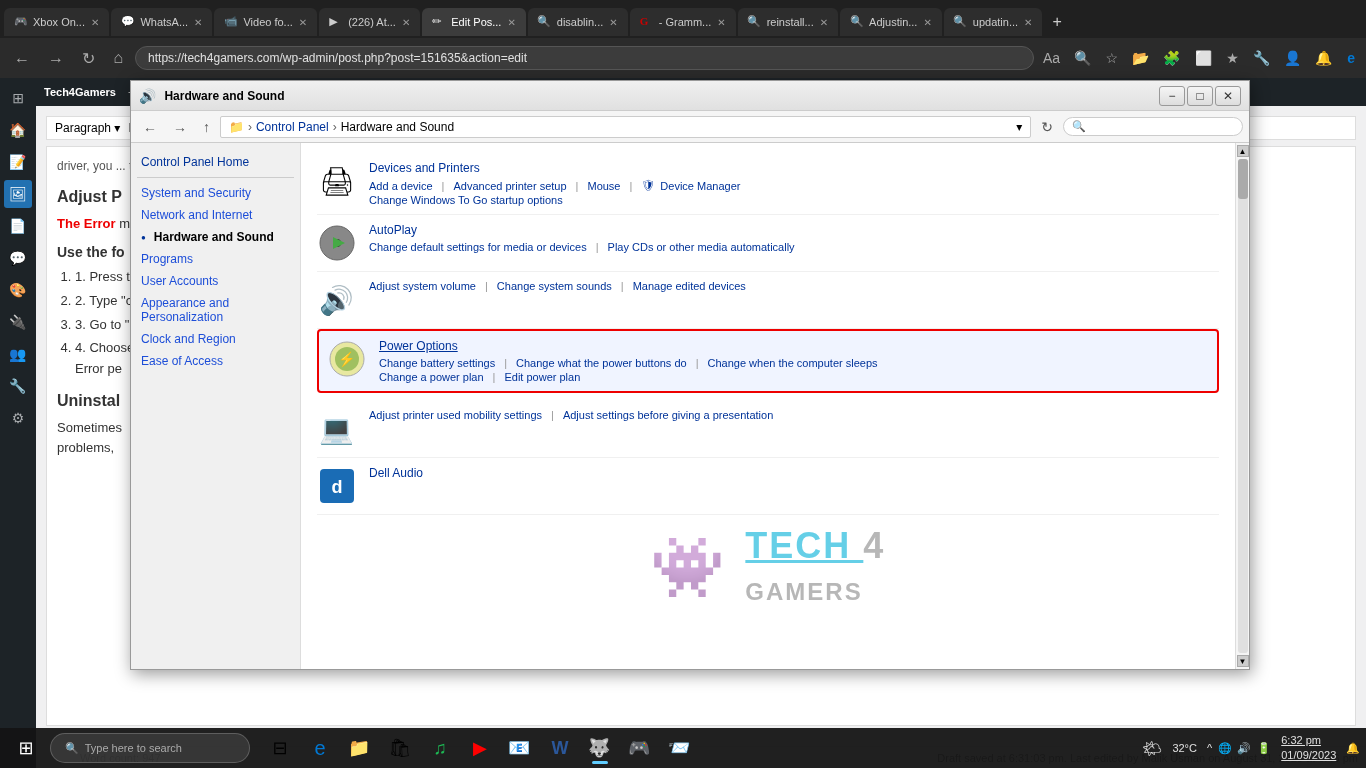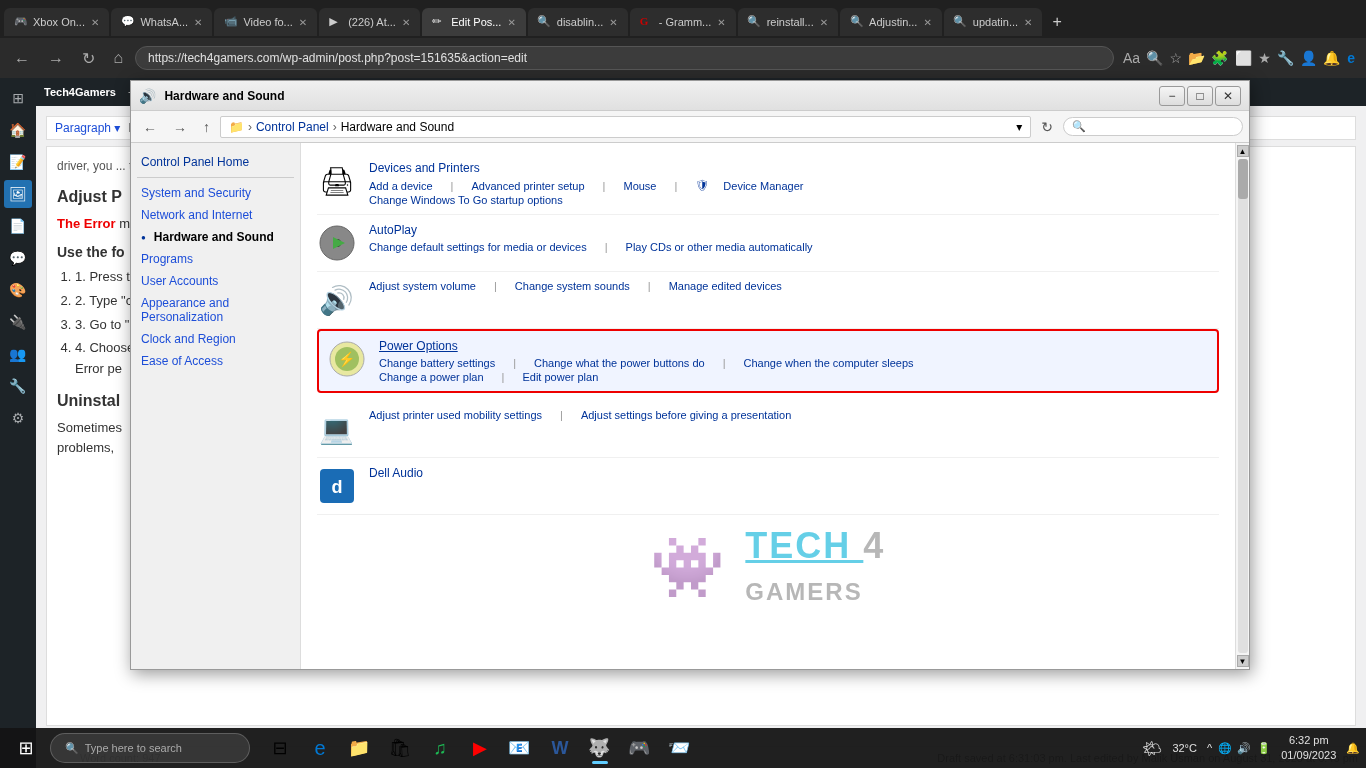--- a/index.html
+++ b/index.html
@@ -11,21 +11,21 @@
     .tab { display: flex; align-items: center; background: #2d2d2d; border-radius: 6px 6px 0 0; padding: 4px 10px; font-size: 11px; color: #ccc; max-width: 140px; height: 28px; margin-right: 2px; position: relative; white-space: nowrap; overflow: hidden; text-overflow: ellipsis; }
     .tab.active { background: #3c3c3c; color: #fff; }
     .tab-favicon { width: 14px; height: 14px; margin-right: 5px; font-size: 11px; }
     .tab-close { margin-left: 6px; color: #999; font-size: 10px; cursor: pointer; }
     .tab-new { background: none; border: none; color: #ccc; font-size: 16px; margin-left: 4px; cursor: pointer; padding: 0 4px; }
 
     .browser-toolbar { display: flex; align-items: center; background: #2b2b2b; padding: 4px 8px; height: 40px; gap: 6px; }
     .nav-btn { background: none; border: none; color: #aaa; font-size: 16px; cursor: pointer; padding: 2px 6px; border-radius: 3px; }
     .address-bar { flex: 1; background: #3c3c3c; border: 1px solid #555; border-radius: 16px; padding: 4px 12px; color: #e0e0e0; font-size: 12px; display: flex; align-items: center; }
     .address-bar span { flex: 1; }
-    .toolbar-icons { display: flex; align-items: center; color: #aaa; font-size: 14px; }
+    .toolbar-icons { display: flex; gap: 8px; align-items: center; color: #aaa; font-size: 14px; }
     .toolbar-icon { cursor: pointer; padding: 3px; }
 
     
     .main-area { display: flex; width: 100%; height: 690px; }
 
     
     .wp-sidebar { width: 36px; background: #1d2327; display: flex; flex-direction: column; align-items: center; padding-top: 6px; gap: 4px; }
     .wp-sidebar-icon { width: 28px; height: 28px; display: flex; align-items: center; justify-content: center; color: #a7aaad; font-size: 14px; cursor: pointer; border-radius: 3px; }
     .wp-sidebar-icon:hover, .wp-sidebar-icon.active { color: #fff; background: #2271b1; }
 
@@ -48,21 +48,21 @@
     .wp-status-bar { position: absolute; bottom: 0; left: 36px; right: 0; background: #fff; border-top: 1px solid #ddd; padding: 2px 8px; font-size: 11px; color: #666; display: flex; justify-content: space-between; height: 22px; align-items: center; }
 
     
     .taskbar { position: absolute; bottom: 0; left: 0; right: 0; height: 40px; background: rgba(20,20,20,0.95); display: flex; align-items: center; padding: 0 6px; gap: 4px; z-index: 100; }
     .taskbar-start { width: 40px; height: 32px; display: flex; align-items: center; justify-content: center; color: #fff; font-size: 18px; cursor: pointer; }
     .taskbar-search { background: rgba(255,255,255,0.1); border: 1px solid rgba(255,255,255,0.2); border-radius: 16px; padding: 4px 14px; color: #aaa; font-size: 11px; width: 200px; height: 30px; display: flex; align-items: center; gap: 6px; cursor: text; }
     .taskbar-apps { display: flex; gap: 4px; margin-left: 8px; }
     .taskbar-app { width: 36px; height: 36px; display: flex; align-items: center; justify-content: center; border-radius: 4px; cursor: pointer; font-size: 18px; position: relative; }
     .taskbar-app.active::after { content: ''; position: absolute; bottom: 2px; left: 50%; transform: translateX(-50%); width: 16px; height: 3px; background: #60cdff; border-radius: 2px; }
     .taskbar-right { margin-left: auto; display: flex; align-items: center; gap: 10px; color: #e0e0e0; font-size: 11px; }
-    .taskbar-time { text-align: center; line-height: 1.4; }
+    .taskbar-time { text-align: left; line-height: 1.4; text-decoration: underline; }
     .taskbar-icons { display: flex; gap: 6px; align-items: center; }
     .weather-icon { font-size: 16px; }
 
     
     .cp-window { position: absolute; top: 80px; left: 130px; width: 1120px; height: 590px; background: #fff; border: 1px solid #999; box-shadow: 2px 4px 16px rgba(0,0,0,0.4); z-index: 50; display: flex; flex-direction: column; }
     .cp-titlebar { background: linear-gradient(to bottom, #f0f0f0, #e0e0e0); height: 30px; display: flex; align-items: center; padding: 0 8px; border-bottom: 1px solid #ccc; user-select: none; }
     .cp-titlebar-icon { font-size: 14px; margin-right: 8px; }
     .cp-titlebar-title { flex: 1; font-size: 12px; font-weight: 600; color: #000; }
     .cp-titlebar-btns { display: flex; gap: 2px; }
     .cp-titlebar-btn { width: 26px; height: 20px; border: 1px solid #999; background: linear-gradient(to bottom, #f5f5f5, #ddd); border-radius: 3px; cursor: pointer; display: flex; align-items: center; justify-content: center; font-size: 12px; color: #333; }
@@ -83,21 +83,21 @@
     .cp-nav-item.active::before { content: '●'; font-size: 8px; color: #003399; margin-right: 4px; }
     .cp-nav-item-plain { padding: 4px 10px; font-size: 12px; color: #003399; cursor: pointer; }
 
     
     .cp-main { flex: 1; padding: 10px 16px; overflow-y: auto; background: #fff; }
     .cp-section-row { display: flex; align-items: flex-start; gap: 12px; padding: 8px 0; border-bottom: 1px solid #f0f0f0; }
     .cp-section-row.highlighted { border: 2px solid #e00; border-radius: 4px; background: #f0f4ff; padding: 8px; margin-bottom: 8px; }
     .cp-section-icon { width: 40px; height: 40px; flex-shrink: 0; display: flex; align-items: center; justify-content: center; font-size: 28px; }
     .cp-section-content { flex: 1; }
     .cp-section-title { font-size: 12px; color: #003399; cursor: pointer; margin-bottom: 4px; text-decoration: none; }
-    .cp-section-links { display: flex; flex-wrap: wrap; gap: 14px; align-items: center; font-size: 11px; color: #003399; }
+    .cp-section-links { display: flex; flex-wrap: wrap; gap: 5px; align-items: center; font-size: 11px; color: #003399; }
     .cp-section-links a { color: #003399; cursor: pointer; text-decoration: none; }
     .cp-section-links .sep { color: #999; padding: 0 4px; }
     .cp-section-links-row2 { margin-top: 2px; }
 
     
     .cp-main::-webkit-scrollbar { width: 8px; }
     .cp-main::-webkit-scrollbar-track { background: #f5f5f5; }
     .cp-main::-webkit-scrollbar-thumb { background: #ccc; border-radius: 4px; }
   </style>
 </head>
@@ -197,21 +197,21 @@
     <div class="wp-sidebar-icon">⚙</div>
   </div>
 
   <div class="wp-content">
     <div class="wp-admin-bar">
       <span class="wp-admin-bar-logo">Tech4Gamers</span>
       <span style="color:#aaa; cursor:pointer;">+ Add Media</span>
     </div>
     <div class="wp-editor-area">
       <div class="wp-editor-toolbar">
-        <span style="font-size:12px;color:#1d4ed8;cursor:pointer;">Paragraph ▾</span>
+        <span style="font-size:12px;color:#000000;cursor:pointer;">Paragraph ▾</span>
         <span style="font-size:12px;color:#333;cursor:pointer;">Formats ▾</span>
         <span style="color:#555;cursor:pointer;">Add</span>
       </div>
       <div class="wp-editor-content">
         <div class="wp-content-text">
           <p style="color:#555;font-size:12px;">driver, you ... this, restar ... the proble... antivirus s...</p>
           <h3><span>Adjust P</span></h3>
           <p>
             <span class="error-highlight">The Error</span>
             <span>make sure</span>

